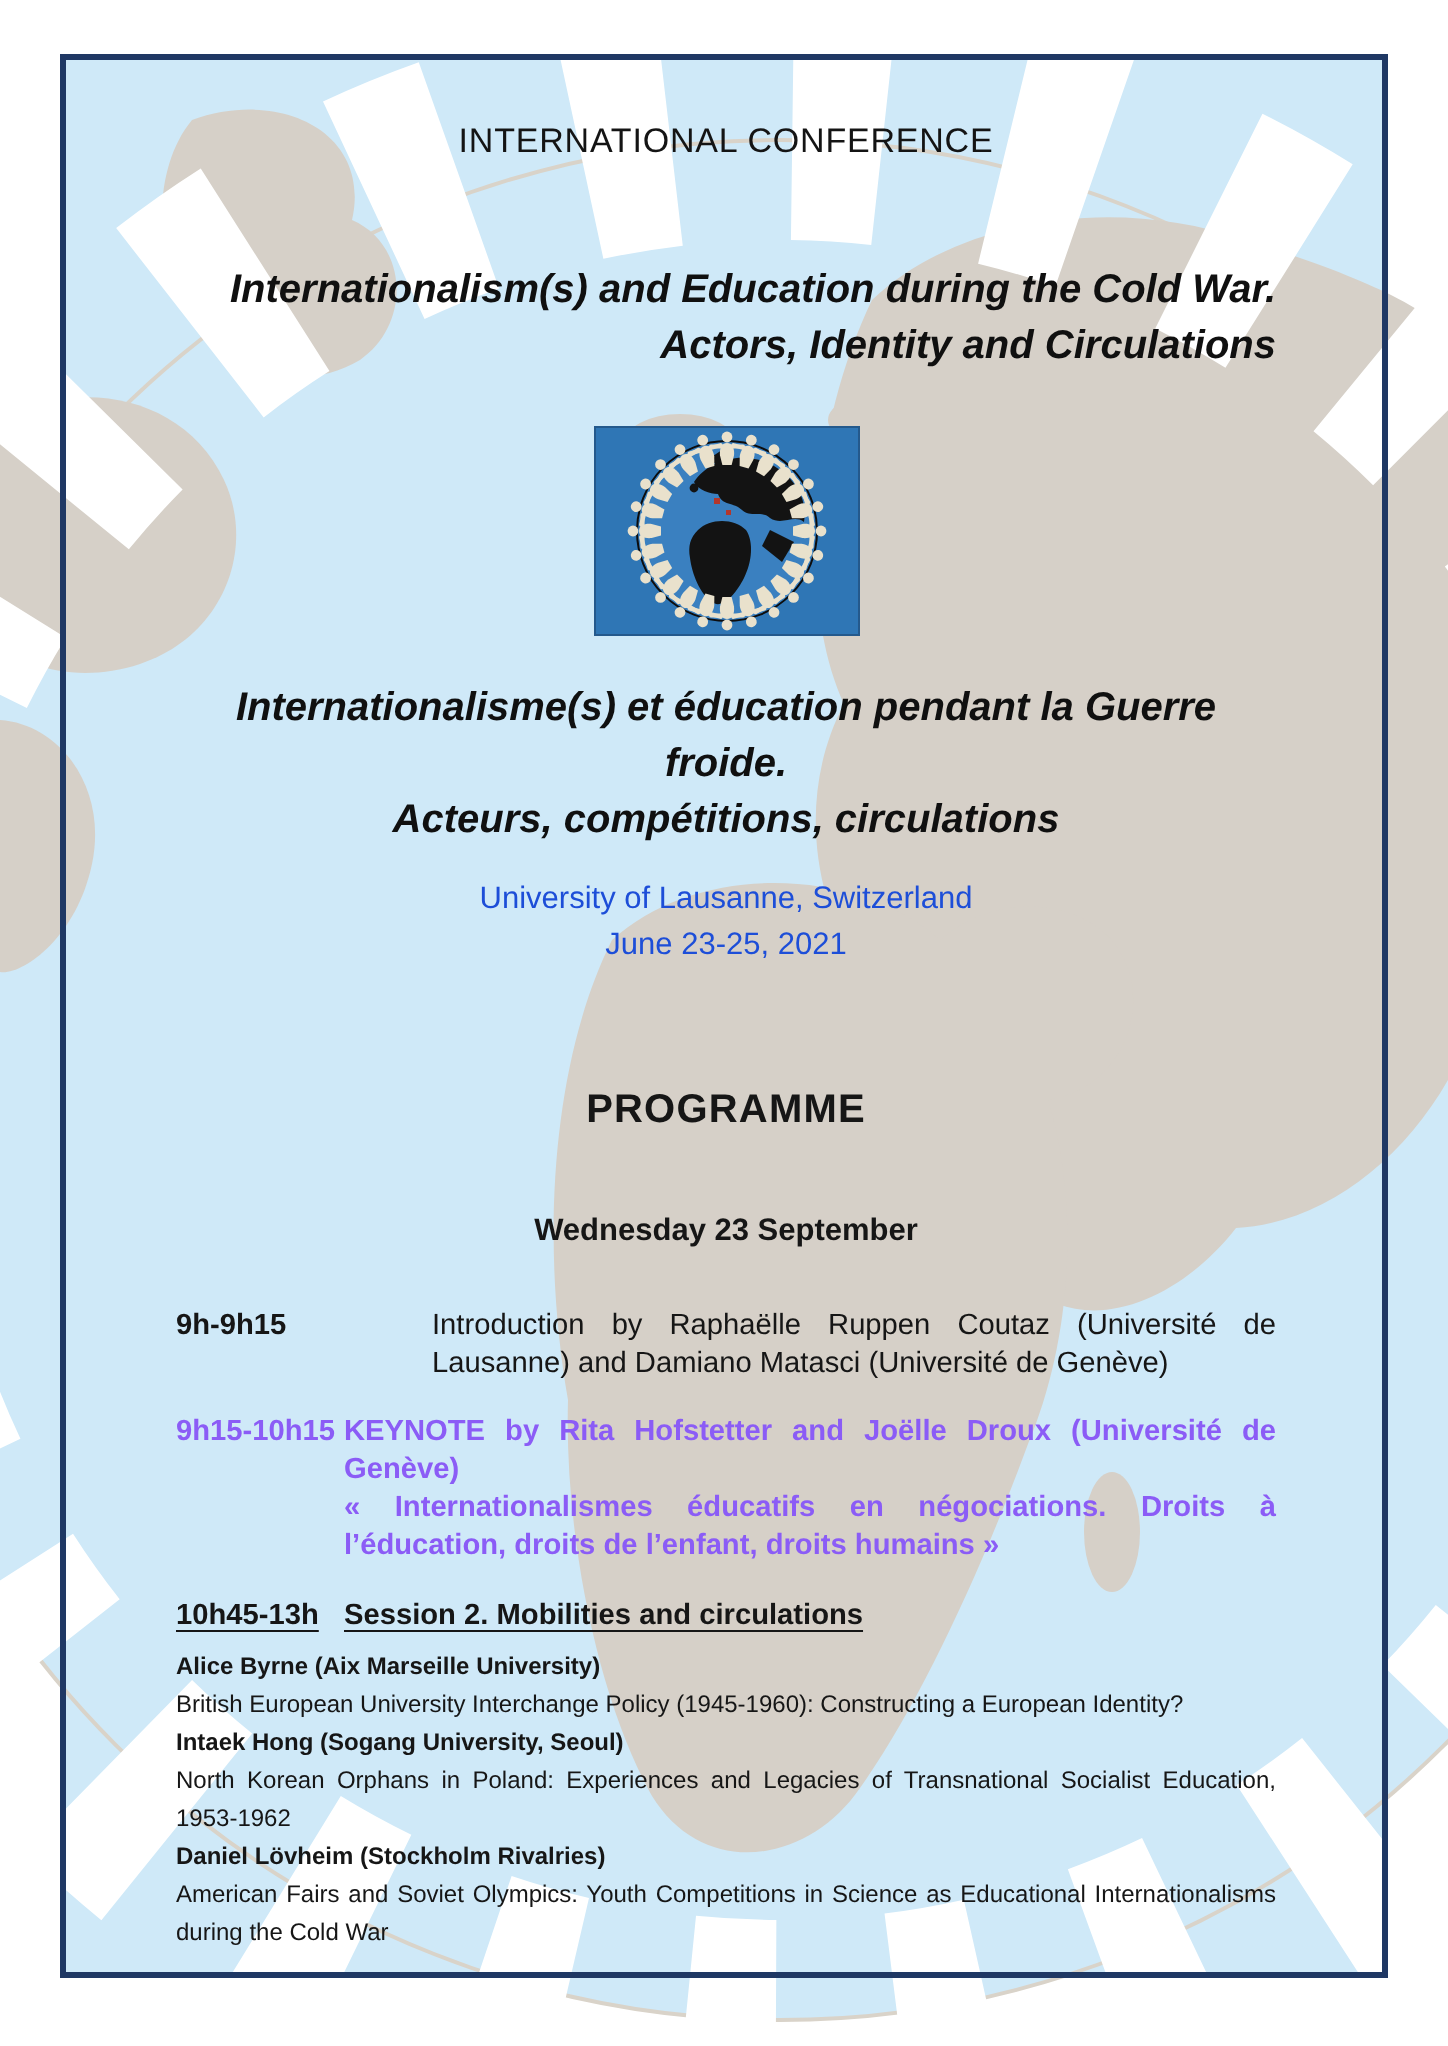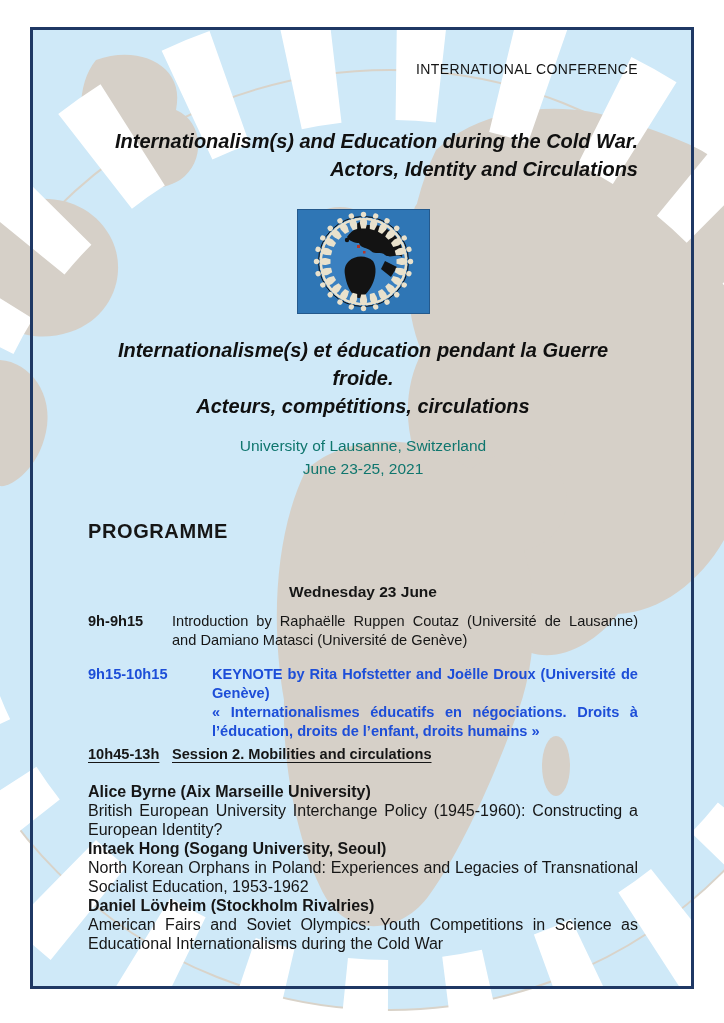--- a/index.html
+++ b/index.html
@@ -9,40 +9,40 @@
   }
   
   .watermark{position:absolute;left:0;top:0;width:724px;height:1023px;z-index:0;}
   
   .frame{
     position:absolute;left:30px;top:27px;width:664px;height:962px;
     border:3px solid #1f3864;box-sizing:border-box;z-index:2;pointer-events:none;
   }
   
   .content{position:absolute;left:88px;top:28px;width:550px;z-index:1;}
-  .conference{margin-top:33px;text-align:right;font-size:14px;letter-spacing:.4px;color:#141414;}
+  .conference{margin-top:33px;text-align:center;font-size:17px;letter-spacing:.4px;color:#141414;}
   .title{font-weight:bold;font-style:italic;font-size:20px;line-height:28px;text-align:center;color:#101010;}
   .title-en{margin-top:50px;text-align:right;}
   .logo-wrap{margin-top:26px;display:flex;justify-content:center;}
   .title-fr{margin-top:22px;}
-  .venue{margin-top:14px;text-align:center;font-size:15.5px;line-height:23px;color:#0f766e;}
-  .programme{margin-top:40px;font-size:20px;font-weight:bold;letter-spacing:.6px;}
+  .venue{margin-top:14px;text-align:center;font-size:15.5px;line-height:23px;color:#1d4ed8;}
+  .programme{margin-top:60px;text-align:center;font-size:20px;font-weight:bold;letter-spacing:.6px;}
   .day{margin-top:40px;text-align:center;font-size:15.5px;font-weight:bold;}
   .row{display:grid;grid-template-columns:84px 1fr;font-size:14.6px;line-height:19px;}
   .row .time{font-weight:bold;}
   .row .desc{text-align:justify;}
-  .row-intro{margin-top:11px;}
-  .row-keynote{margin-top:15px;color:#1d4ed8;font-weight:bold;gap:40px;}
+  .row-intro{margin-top:29px;gap:44px;}
+  .row-keynote{margin-top:15px;color:#8b5cf6;font-weight:bold;}
   .row-keynote .desc{text-align:justify;}
   .break{margin-top:15px;text-align:center;font-style:italic;font-size:14.6px;line-height:19px;}
-  .row-session{margin-top:4px;}
+  .row-session{margin-top:16px;}
   .row-session .time,.row-session .session-title{
     font-weight:bold;text-decoration:underline;text-underline-offset:3px;
   }
-  .papers{margin-top:18px;font-size:16px;line-height:19px;}
+  .papers{margin-top:6px;font-size:12px;line-height:19px;}
   .paper-speaker{font-weight:bold;}
   .paper-title{text-align:justify;}
   b{font-weight:normal;}
 </style>
 </head>
 <body>
 
 <div class="watermark">
   <svg width="724" height="1023" viewBox="0 0 724 1023" xmlns="http://www.w3.org/2000/svg">
 
@@ -135,21 +135,21 @@
     <div>Acteurs, compétitions, circulations</div>
   </div>
 
   <div class="venue">
     <div>University of Lausanne, Switzerland</div>
     <div>June 23-25, 2021</div>
   </div>
 
   <div class="programme">PROGRAMME</div>
 
-  <div class="day">Wednesday 23 June</div>
+  <div class="day">Wednesday 23 September</div>
 
   <div class="row row-intro">
     <div class="time">9h-9h15</div>
     <div class="desc">
       <b>Introduction</b>
       <span>by Raphaëlle Ruppen Coutaz (Université de Lausanne) and Damiano Matasci (Université de Genève)</span>
     </div>
   </div>
 
   <div class="row row-keynote">

